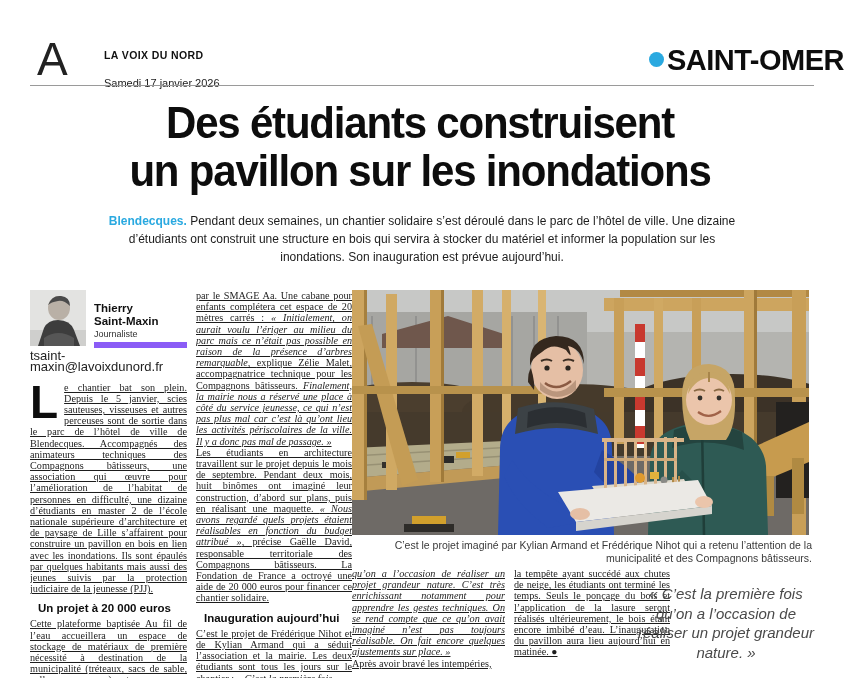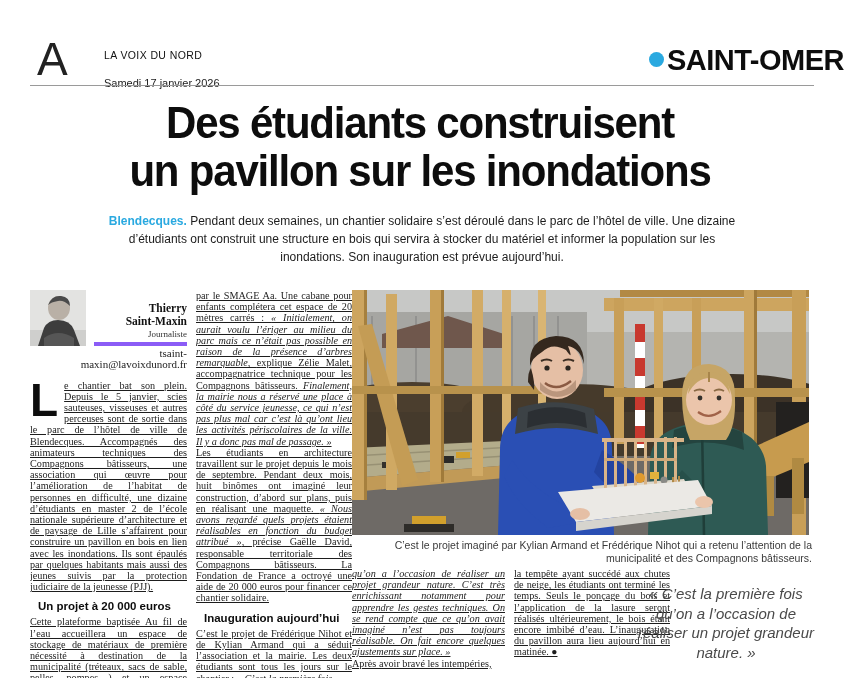--- a/index.html
+++ b/index.html
@@ -6,21 +6,21 @@
   html,body { background:#ffffff; }
   body { width:844px; height:678px; position:relative; overflow:hidden;
          font-family:"Liberation Sans", sans-serif; color:#1a1a1a; }
 
   .page { position:absolute; inset:0; background:#fff; }
 
   
   .section-letter { position:absolute; left:37px; top:36px; font-size:46px; line-height:46px;
                     font-weight:400; color:#222; }
   .masthead { position:absolute; left:104px; top:49px; }
-  .masthead .paper { font-size:10.5px; font-weight:normal; letter-spacing:.4px; color:#111; }
+  .masthead .paper { font-size:10.5px; font-weight:bold; letter-spacing:.4px; color:#111; }
   .masthead .date  { font-size:11px; color:#222; margin-top:16px; }
   .section-title-wrap { position:absolute; left:0; right:0; top:44px; text-align:right; }
   .section-dot { display:inline-block; width:15px; height:15px; border-radius:50%;
                  vertical-align:3px; margin-right:3px; }
   .section-title { display:inline-block; font-size:29px; font-weight:bold; letter-spacing:-.5px;
                    color:#0d0d0d; }
   .header-rule { position:absolute; left:30px; right:30px; top:85px; height:1px; background:#9a9a9a; }
 
   
   .headline { position:absolute; left:16px; right:20px; top:99px; text-align:center;
@@ -40,28 +40,28 @@
   .col2 { left:196px; width:156px; }
   .col3 { left:352px; width:153px; top:568px; height:110px; }
   .col4 { left:514px; width:156px; top:568px; height:110px; }
   .subhead { font-family:"Liberation Sans", sans-serif; font-weight:bold; font-size:11.5px;
              line-height:13px; color:#0d0d0d; margin:8px 8px 3px; text-align:left; }
   .it { font-style:italic; }
   .dropcap { float:left; font-family:"Liberation Sans", sans-serif; font-weight:bold;
              font-size:46px; line-height:38px; padding:1px 6px 0 0; color:#0d0d0d; }
 
   
-  .byline { font-family:Liberation Serif, serif; text-align:right; margin-bottom:9px; }
+  .byline { font-family:Liberation Sans, sans-serif; text-align:left; margin-bottom:9px; }
   .byline-top { display:flex; }
   .byline-portrait { width:56px; height:56px; flex:0 0 56px; }
   .byline-right { flex:1; padding-left:8px; padding-top:12px; }
   .byline-name { font-size:11.5px; line-height:12.5px; font-weight:bold; color:#111; }
   .byline-role { font-size:9px; color:#333; margin-top:2px; padding-bottom:2px;
-                 border-bottom:4px solid #8b5cf6; }
-  .byline-email { font-size:11px; color:#222; margin-top:2px;margin-left:34px; }
+                 border-bottom:6px solid #8b5cf6; }
+  .byline-email { font-size:13px; color:#222; margin-top:2px; }
 
   
   .photo { position:absolute; left:352px; top:290px; width:457px; height:245px; overflow:hidden; }
   .photo svg { display:block; }
   .caption { position:absolute; left:352px; top:539px; width:460px; font-size:10.5px;
              line-height:13px; color:#3a3a3a;text-align:right; }
 
   
   .pullquote { position:absolute; left:636px; width:180px; top:584px; text-align:center;
                font-size:15px; line-height:19.5px; color:#4a4a4a;font-style:italic; }

